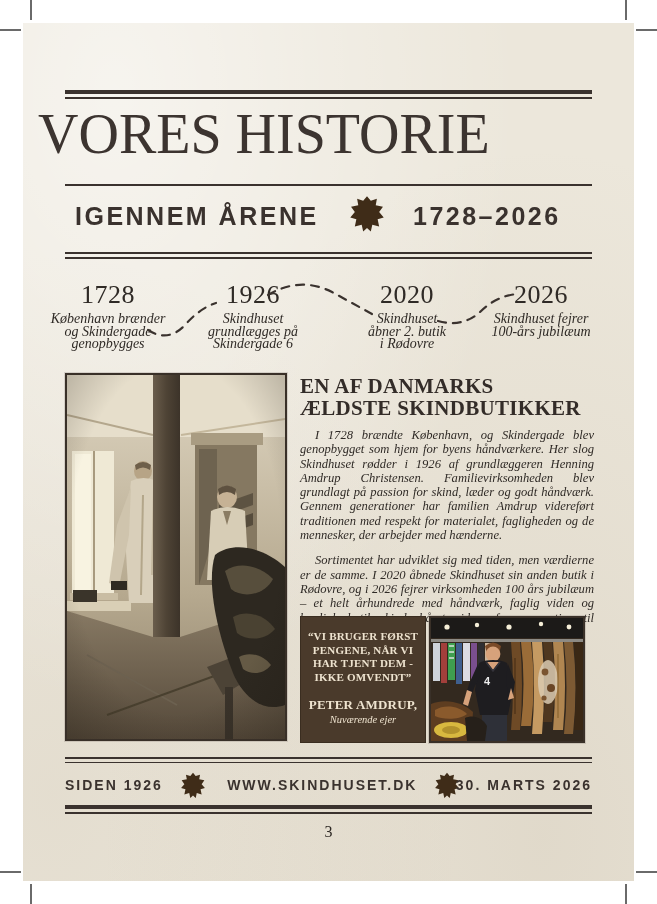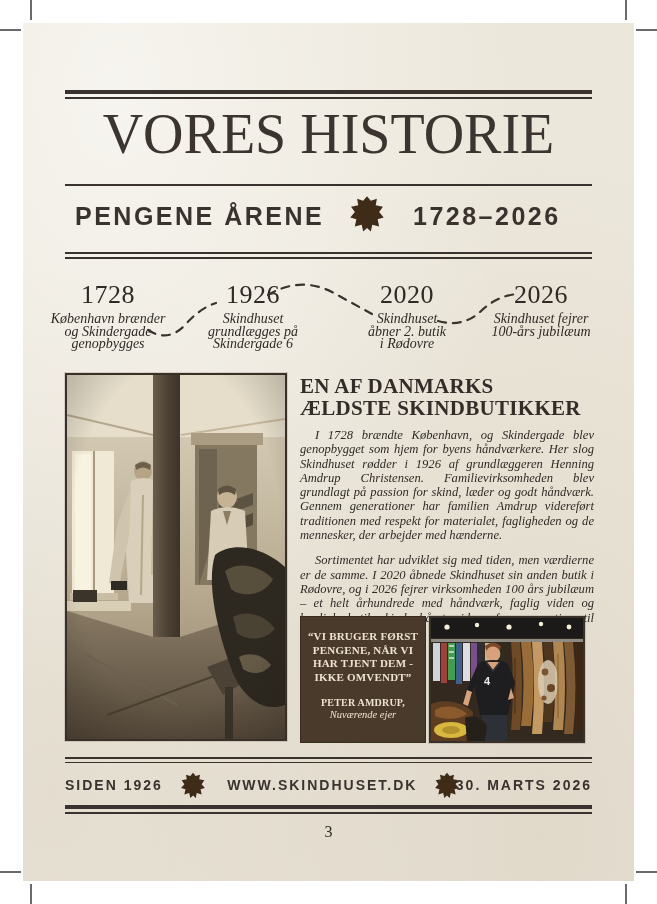--- a/index.html
+++ b/index.html
@@ -13,21 +13,21 @@
     background:
       radial-gradient(ellipse at 15% 8%, rgba(255,255,255,0.55), rgba(255,255,255,0) 55%),
       radial-gradient(ellipse at 85% 95%, rgba(178,162,136,0.20), rgba(178,162,136,0) 60%),
       radial-gradient(ellipse at 5% 90%, rgba(178,162,136,0.14), rgba(178,162,136,0) 50%),
       #ece7db;
     color:#3a322e;
   }
   .crop { position:absolute; background:#6a6a6a; }
   .rule { position:absolute; background:#3a322e; }
   .title {
-    position:absolute; left:23px; width:611px; top:104px; text-align:center;
+    position:absolute; left:38px; width:611px; top:104px; 
     font-family:"Liberation Serif", serif; font-size:56px; font-weight:400;
     color:#3c3430; letter-spacing:0px; line-height:1.1;
   }
   .cond { font-family:"Liberation Sans", sans-serif; font-weight:700; color:#3a322e; }
   .subtitle-left  { position:absolute; left:75px;  top:202px; font-size:25px; letter-spacing:2.5px; }
   .subtitle-right { position:absolute; left:413px; top:202px; font-size:25px; letter-spacing:2.5px; }
   .hide-icon { position:absolute; }
   .tl-item { position:absolute; width:130px; text-align:center; top:280px; }
   .tl-year { font-size:26px; font-weight:400; color:#2f2a26; letter-spacing:0.5px; }
   .tl-desc { font-size:14px; font-style:italic; line-height:12.5px; margin-top:3px; color:#2f2a26; white-space:pre-line; }
@@ -45,21 +45,21 @@
     color:#2f2a26;
   }
   .body-copy p { text-indent:15px; }
   .body-copy p + p { margin-top:11px; }
   .quote-box {
     position:absolute; left:300px; top:616px; width:126px; height:127px;
     background:#4a3a2b; color:#eee3cf; text-align:center;
     padding:13px 5px 0 5px; border:1px solid #3a2d20;
   }
   .quote-text { font-size:11px; font-weight:700; line-height:13.5px; letter-spacing:0.2px; white-space:pre-line; }
-  .quote-author { font-size:10px; font-weight:700; margin-top:13px; letter-spacing:0.2px; }
+  .quote-author { font-size:13px; font-weight:700; margin-top:13px; letter-spacing:0.2px; }
   .quote-role { font-size:10.5px; font-style:italic; margin-top:1px; }
   .footer-label { position:absolute; top:777px; font-size:14px; letter-spacing:2px; }
   .page-num { position:absolute; left:23px; width:611px; top:823px; text-align:center; font-size:16px; color:#2f2a26; }
 </style>
 </head>
 <body>
 
 <div class="sheet">
 
   <div class="crop" style="left:30px;top:0;width:2px;height:20px;"></div>
@@ -73,21 +73,21 @@
 
   <div class="paper"></div>
 
   <div class="rule" style="left:65px;top:90px;width:527px;height:3.5px;"></div>
   <div class="rule" style="left:65px;top:97px;width:527px;height:1.5px;"></div>
 
   <div class="title">VORES HISTORIE</div>
 
   <div class="rule" style="left:65px;top:184px;width:527px;height:1.5px;"></div>
 
-  <div class="cond subtitle-left">PENGENE ÅRENE</div>
+  <div class="cond subtitle-left">IGENNEM ÅRENE</div>
   <svg class="hide-icon" style="left:347px;top:195px;" width="40" height="38" viewBox="0 0 100 100">
     <path fill="#3f2c18" d="M50 3 L60 15 L76 10 L73 27 L92 31 L82 45 L94 59 L78 64 L82 83 L64 78 L60 96 L50 87 L40 96 L36 78 L18 83 L22 64 L6 59 L18 45 L8 31 L27 27 L24 10 L40 15 Z"></path>
   </svg>
   <div class="cond subtitle-right">1728–2026</div>
 
   <div class="rule" style="left:65px;top:252px;width:527px;height:2px;"></div>
   <div class="rule" style="left:65px;top:257px;width:527px;height:2px;"></div>
 
   <div class="tl-item" style="left:43px;">
     <div class="tl-year">1728</div>

